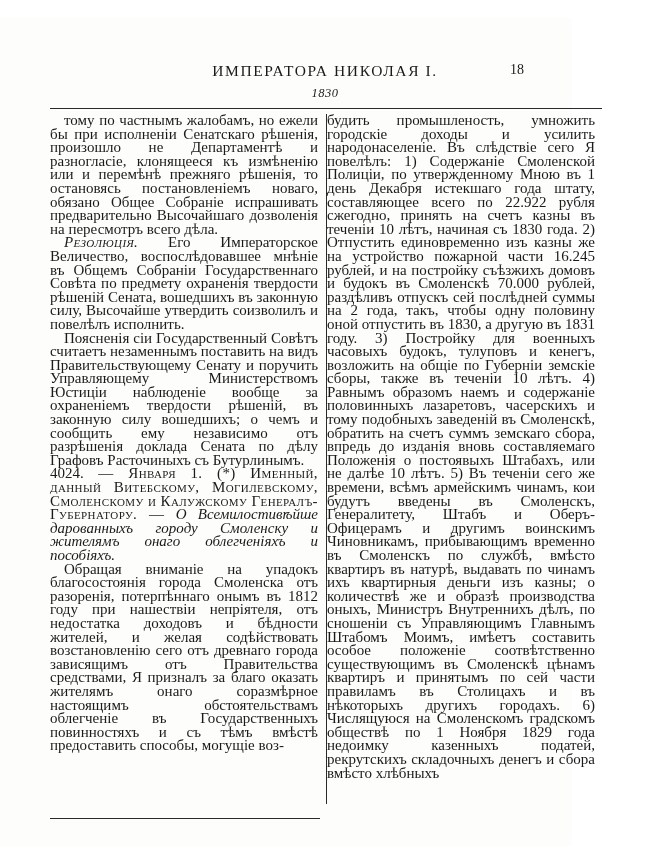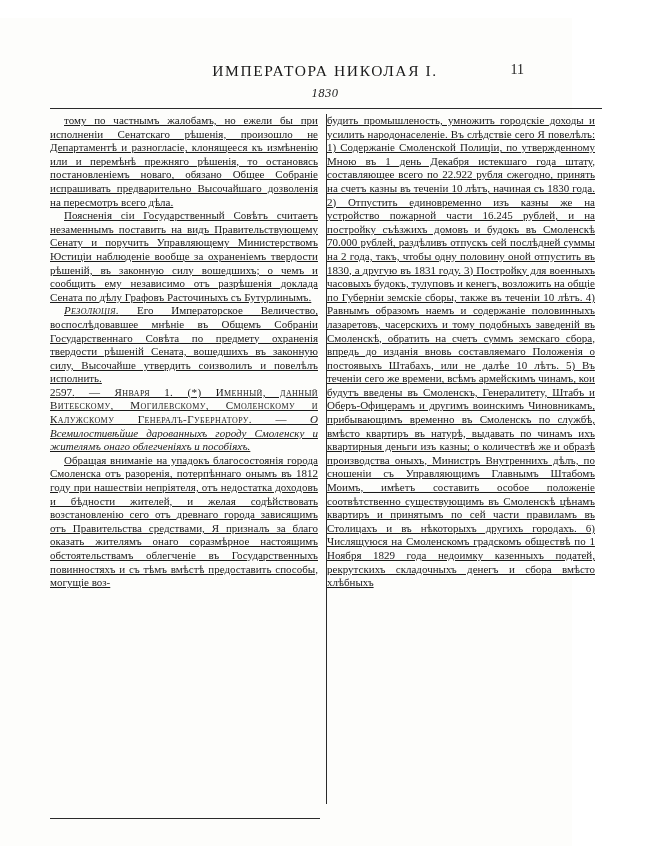--- a/index.html
+++ b/index.html
@@ -65,26 +65,25 @@
     position: absolute;
     left: 50px;
     top: 96px;
     width: 552px;
     height: 690px;
     display: flex;
     gap: 0px;
   }
   .col {
     width: 268px;
-    font-size: 11px;
+    font-size: 15px;
     line-height: 13.6px;
     text-align: justify;
     text-justify: inter-word;
     hyphens: none;
-    text-decoration: underline;
   }
   .col.left {
     padding-right: 8px;
     border-right: 1px solid #2a2a2a;
   }
   .col.right {
     padding-left: 0;
   }
   .col p {
     margin: 0;
@@ -127,33 +126,33 @@
 </style>
 </head>
 <body>
 
 <div class="page">
 
   <div class="header">
     <span class="header-title">ИМПЕРАТОРА НИКОЛАЯ I.</span>
   </div>
 
-  <div class="page-number">11</div>
+  <div class="page-number">18</div>
 
   <div class="year">1830</div>
 
   <div class="rule-top"></div>
 
   <div class="columns">
 
     <div class="col left">
       <p>тому по частнымъ жалобамъ, но ежели бы при исполненiи Сенатскаго рѣшенiя, произошло не Департаментѣ и разногласiе, клонящееся къ измѣненiю или и перемѣнѣ прежняго рѣшенiя, то остановясь постановленiемъ новаго, обязано Общее Собранiе испрашивать предварительно Высочайшаго дозволенiя на пересмотръ всего дѣла.</p>
+      <p><span class="italic smallcaps">Резолюцiя.</span><span> Его Императорское Величество, воспослѣдовавшее мнѣнiе въ Общемъ Собранiи Государственнаго Совѣта по предмету охраненiя твердости рѣшенiй Сената, вошедшихъ въ законную силу, Высочайше утвердить соизволилъ и повелѣлъ исполнить.</span></p>
       <p>Поясненiя сiи Государственный Совѣтъ считаетъ незаменнымъ поставить на видъ Правительствующему Сенату и поручить Управляющему Министерствомъ Юстицiи наблюденiе вообще за охраненiемъ твердости рѣшенiй, въ законную силу вошедшихъ; о чемъ и сообщить ему независимо отъ разрѣшенiя доклада Сената по дѣлу Графовъ Расточиныхъ съ Бутурлинымъ.</p>
-      <p><span class="italic smallcaps">Резолюцiя.</span><span> Его Императорское Величество, воспослѣдовавшее мнѣнiе въ Общемъ Собранiи Государственнаго Совѣта по предмету охраненiя твердости рѣшенiй Сената, вошедшихъ въ законную силу, Высочайше утвердить соизволилъ и повелѣлъ исполнить.</span></p>
-      <p class="noindent"><span>2597.</span><span class="smallcaps"> — Января 1. (*) Именный, данный Витебскому, Могилевскому, Смоленскому и Калужскому Генералъ-Губернатору. —</span><span class="italic"> О Всемилостивѣйше дарованныхъ городу Смоленску и жителямъ онаго облегченiяхъ и пособiяхъ.</span></p>
+      <p class="noindent"><span>4024.</span><span class="smallcaps"> — Января 1. (*) Именный, данный Витебскому, Могилевскому, Смоленскому и Калужскому Генералъ-Губернатору. —</span><span class="italic"> О Всемилостивѣйше дарованныхъ городу Смоленску и жителямъ онаго облегченiяхъ и пособiяхъ.</span></p>
       <p>Обращая вниманiе на упадокъ благосостоянiя города Смоленска отъ разоренiя, потерпѣннаго онымъ въ 1812 году при нашествiи непрiятеля, отъ недостатка доходовъ и бѣдности жителей, и желая содѣйствовать возстановленiю сего отъ древнаго города зависящимъ отъ Правительства средствами, Я призналъ за благо оказать жителямъ онаго соразмѣрное настоящимъ обстоятельствамъ облегченiе въ Государственныхъ повинностяхъ и съ тѣмъ вмѣстѣ предоставить способы, могущiе воз-</p>
     </div>
 
     <div class="col right">
       <p class="noindent">будить промышленость, умножить городскiе доходы и усилить народонаселенiе. Въ слѣдствiе сего Я повелѣлъ: 1) Содержанiе Смоленской Полицiи, по утвержденному Мною въ 1 день Декабря истекшаго года штату, составляющее всего по 22.922 рубля сжегодно, принять на счетъ казны въ теченiи 10 лѣтъ, начиная съ 1830 года. 2) Отпустить единовременно изъ казны же на устройство пожарной части 16.245 рублей, и на постройку съѣзжихъ домовъ и будокъ въ Смоленскѣ 70.000 рублей, раздѣливъ отпускъ сей послѣдней суммы на 2 года, такъ, чтобы одну половину оной отпустить въ 1830, а другую въ 1831 году. 3) Постройку для военныхъ часовыхъ будокъ, тулуповъ и кенегъ, возложить на общiе по Губернiи земскiе сборы, также въ теченiи 10 лѣтъ. 4) Равнымъ образомъ наемъ и содержанiе половинныхъ лазаретовъ, часерскихъ и тому подобныхъ заведенiй въ Смоленскѣ, обратить на счетъ суммъ земскаго сбора, впредь до изданiя вновь составляемаго Положенiя о постоявыхъ Штабахъ, или не далѣе 10 лѣтъ. 5) Въ теченiи сего же времени, всѣмъ армейскимъ чинамъ, кои будутъ введены въ Смоленскъ, Генералитету, Штабъ и Оберъ-Офицерамъ и другимъ воинскимъ Чиновникамъ, прибывающимъ временно въ Смоленскъ по службѣ, вмѣсто квартиръ въ натурѣ, выдавать по чинамъ ихъ квартирныя деньги изъ казны; о количествѣ же и образѣ производства оныхъ, Министръ Внутреннихъ дѣлъ, по сношенiи съ Управляющимъ Главнымъ Штабомъ Моимъ, имѣетъ составить особое положенiе соотвѣтственно существующимъ въ Смоленскѣ цѣнамъ квартиръ и принятымъ по сей части правиламъ въ Столицахъ и въ нѣкоторыхъ другихъ городахъ. 6) Числящуюся на Смоленскомъ градскомъ обществѣ по 1 Ноября 1829 года недоимку казенныхъ податей, рекрутскихъ складочныхъ денегъ и сбора вмѣсто хлѣбныхъ</p>
     </div>
 
   </div>
 
   <div class="rule-bottom"></div>

